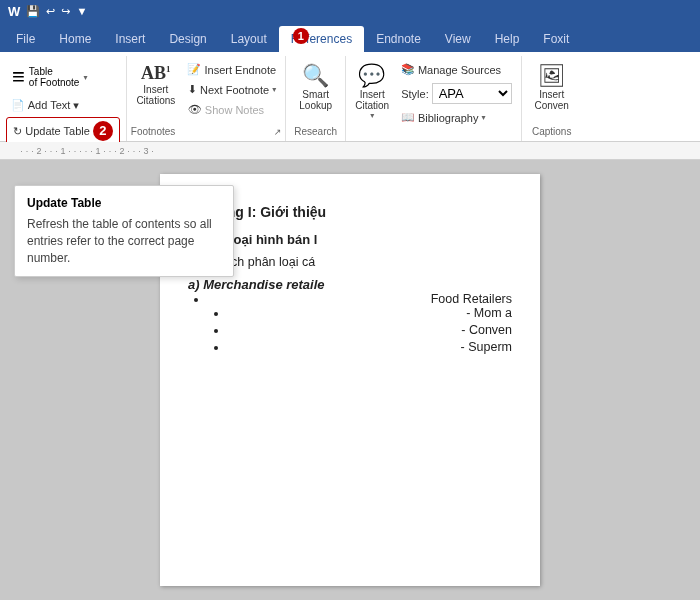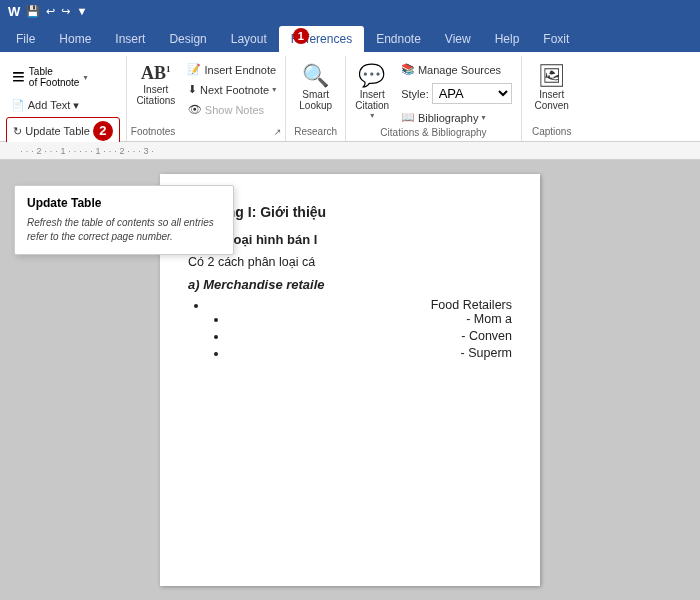--- a/index.html
+++ b/index.html
@@ -142,24 +142,23 @@
       box-shadow: 2px 2px 6px rgba(0,0,0,0.15);
       z-index: 100;
       border-radius: 2px;
     }
     .tooltip-title {
       font-weight: bold;
       font-size: 12px;
       margin-bottom: 6px;
     }
     .tooltip-desc {
-      font-size: 10px;
+      font-size: 12px;
       color: #444;
       line-height: 1.4;
-      font-style: italic;
     }
 
     
     .doc-area {
       display: flex;
       background: #c8c8c8;
       height: calc(600px - 22px - 30px - 90px);
       overflow: hidden;
     }
     .ruler {
@@ -189,21 +188,20 @@
       margin-bottom: 12px;
     }
     .doc-subheading {
       font-weight: bold;
       font-size: 13px;
       margin-bottom: 8px;
     }
     .doc-italic {
       font-style: italic;
       font-weight: bold;
-      margin-bottom: 6px;
     }
     .doc-para {
       margin-bottom: 8px;
       font-size: 12.5px;
     }
     .doc-list {
       margin-left: 20px;
       font-size: 12.5px;
     }
     .doc-list li {
@@ -408,21 +406,20 @@
             <option>Chicago</option>
           </select>
         </div>
         <div class="ribbon-btn-small">
           <span>📖</span>
           <span>Bibliography</span>
           <span class="dropdown-arrow">▾</span>
         </div>
       </div>
     </div>
-    <div class="ribbon-group-label">Citations &amp; Bibliography</div>
   </div>
 
   <div class="captions-group" style="display:flex;flex-direction:column;min-width:60px;">
     <div style="flex:1; display:flex; align-items:flex-start; justify-content:center; padding-top:2px;">
       <div class="ribbon-btn">
         <span style="font-size:22px;">🖼</span>
         <span class="label">Insert</span>
         <span class="label">Conven</span>
       </div>
     </div>

